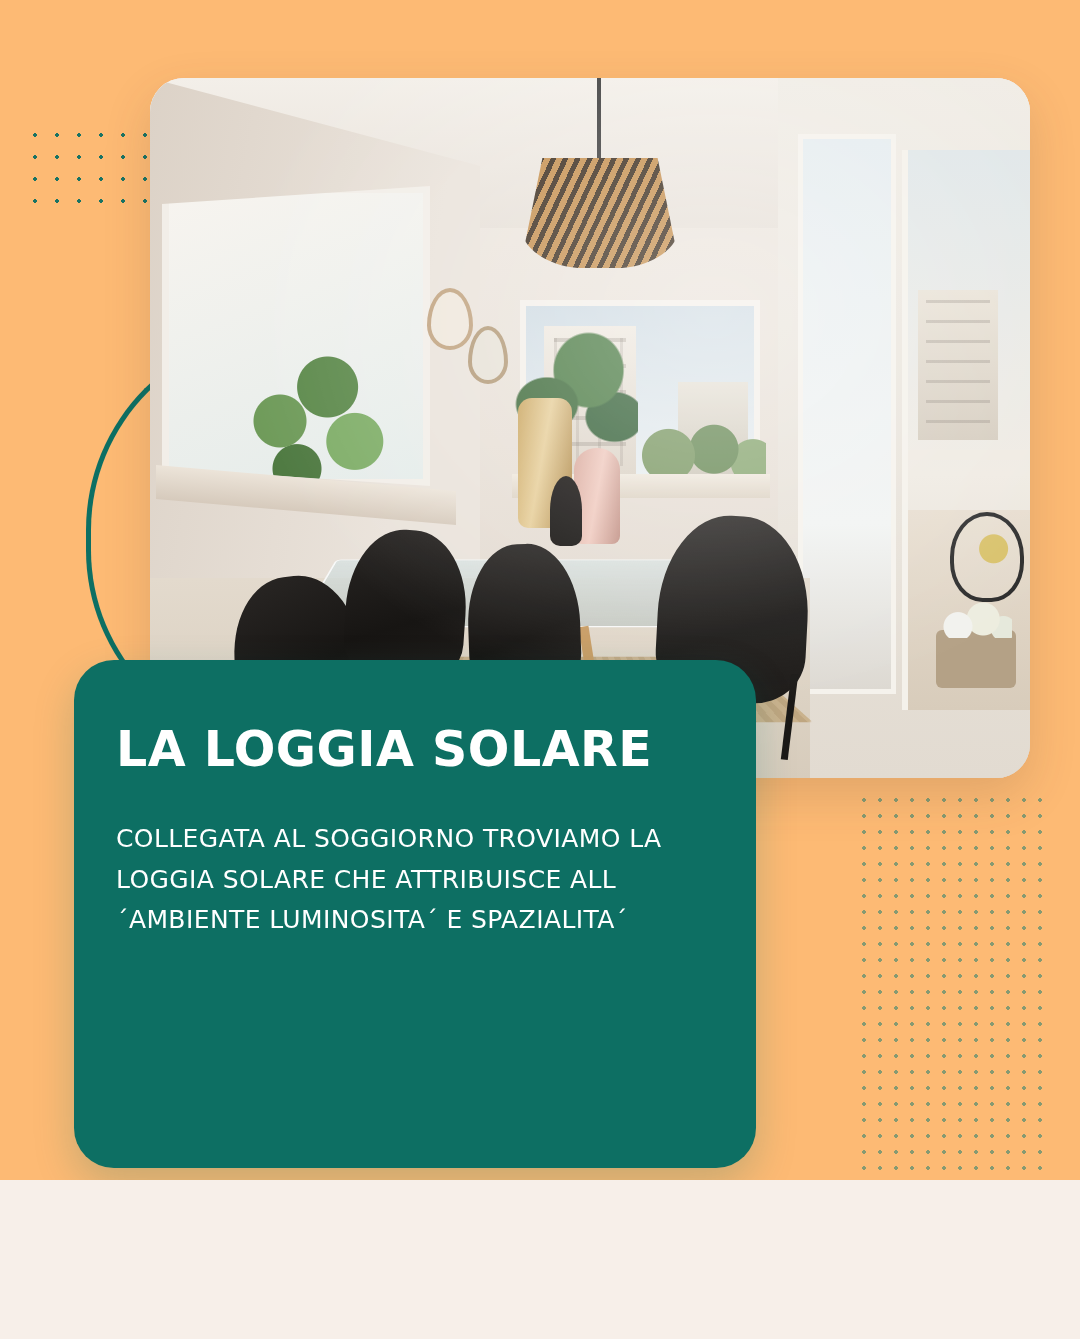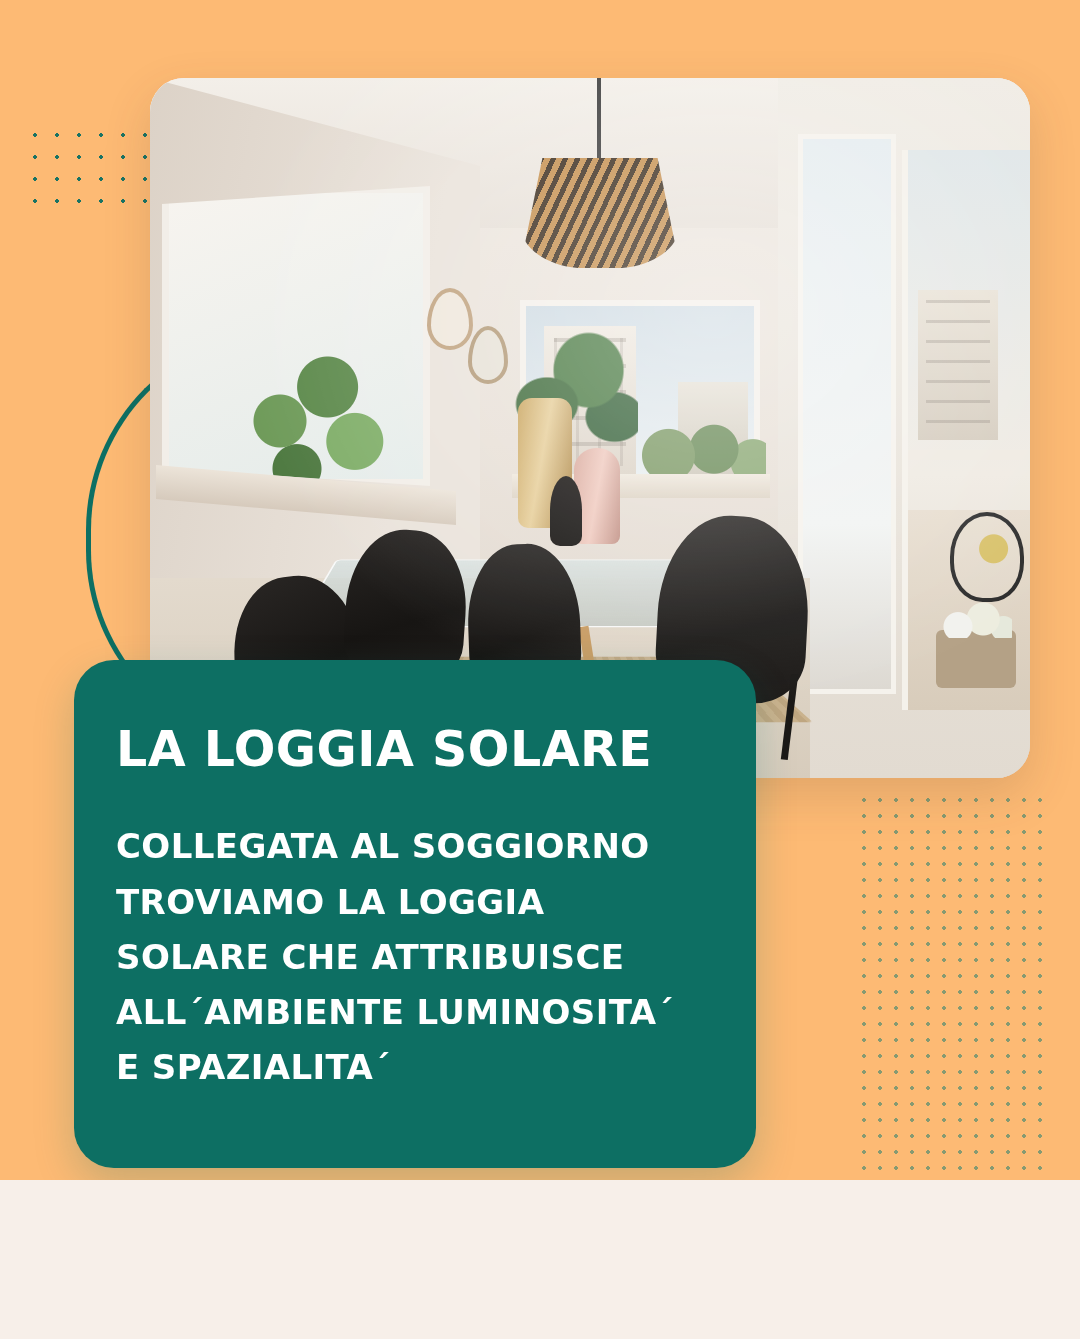--- a/index.html
+++ b/index.html
@@ -302,22 +302,22 @@
     font-family: "DejaVu Sans", sans-serif;
     font-size: 49px;
     font-weight: 700;
     letter-spacing: 0.5px;
     line-height: 1.05;
     margin: 0 0 44px 8px;
   }
   .card-body {
     color: #ffffff;
     font-family: "DejaVu Sans", sans-serif;
-    font-size: 34px;
-    font-weight: 700;
+    font-size: 25px;
+    font-weight: 400;
     letter-spacing: 0.4px;
     line-height: 1.62;
     margin-left: 8px;
     max-width: 600px;
   }
 </style>
 </head>
 <body>
 
 <div class="poster">

